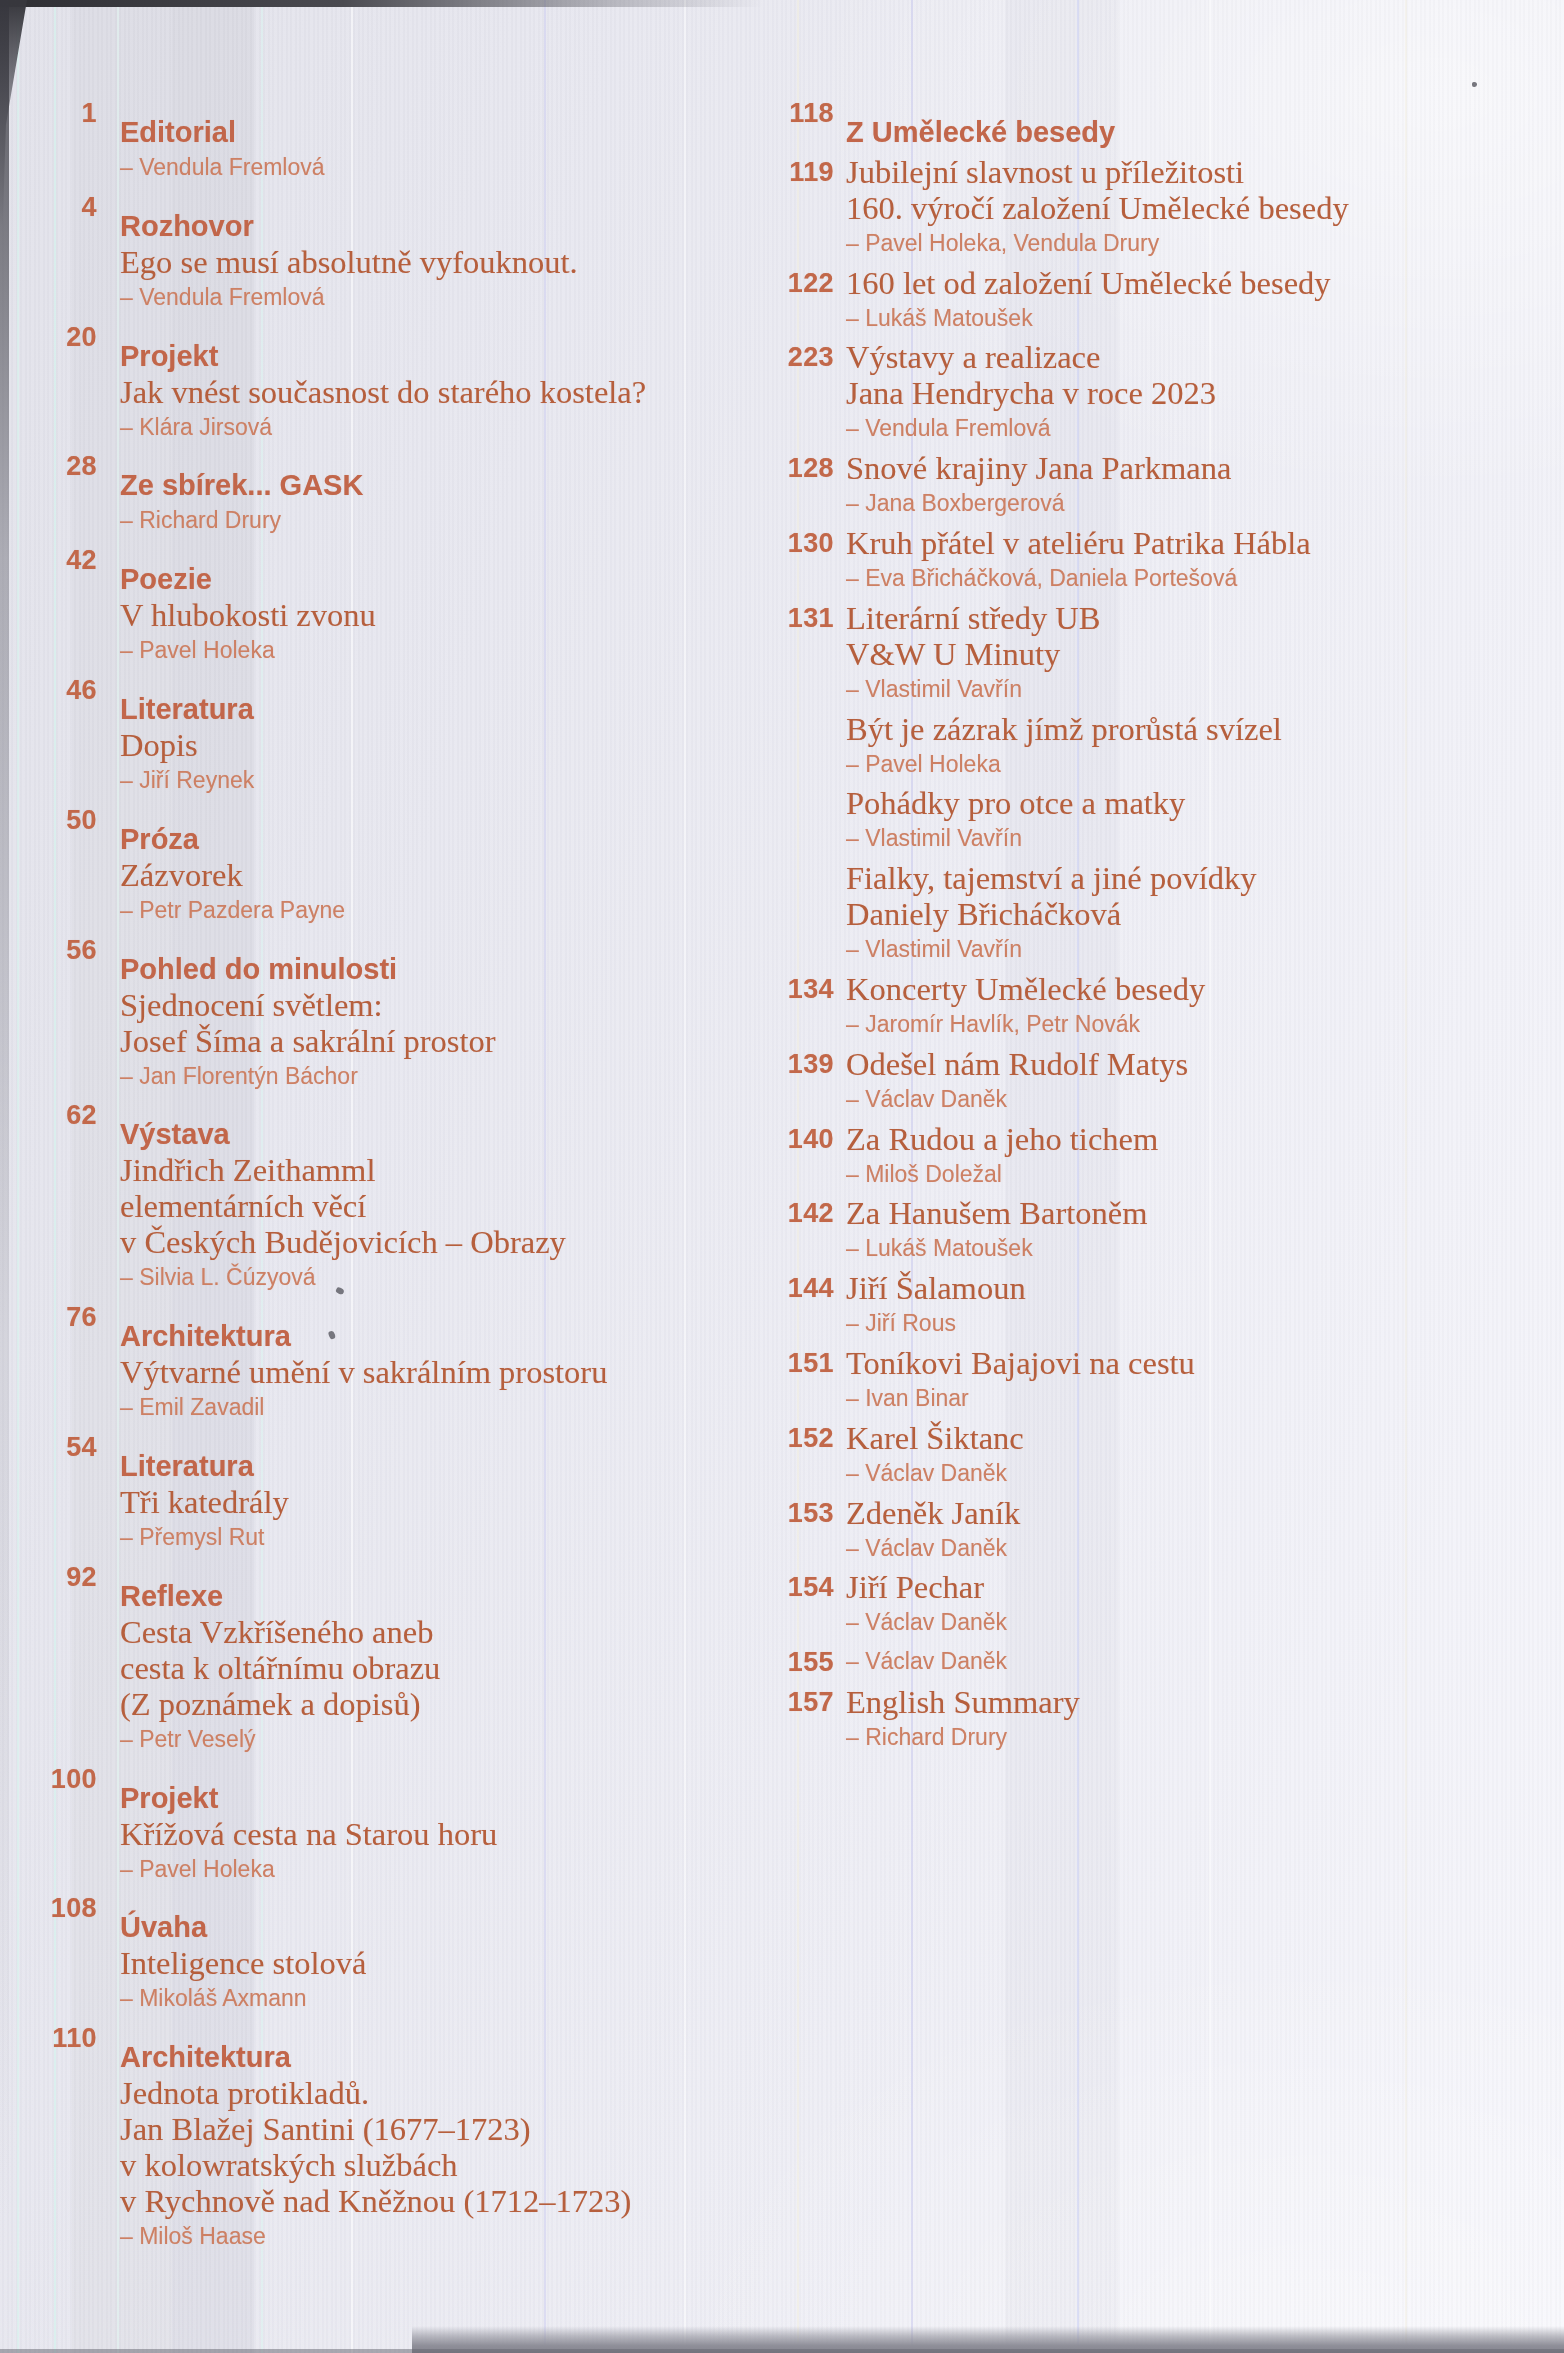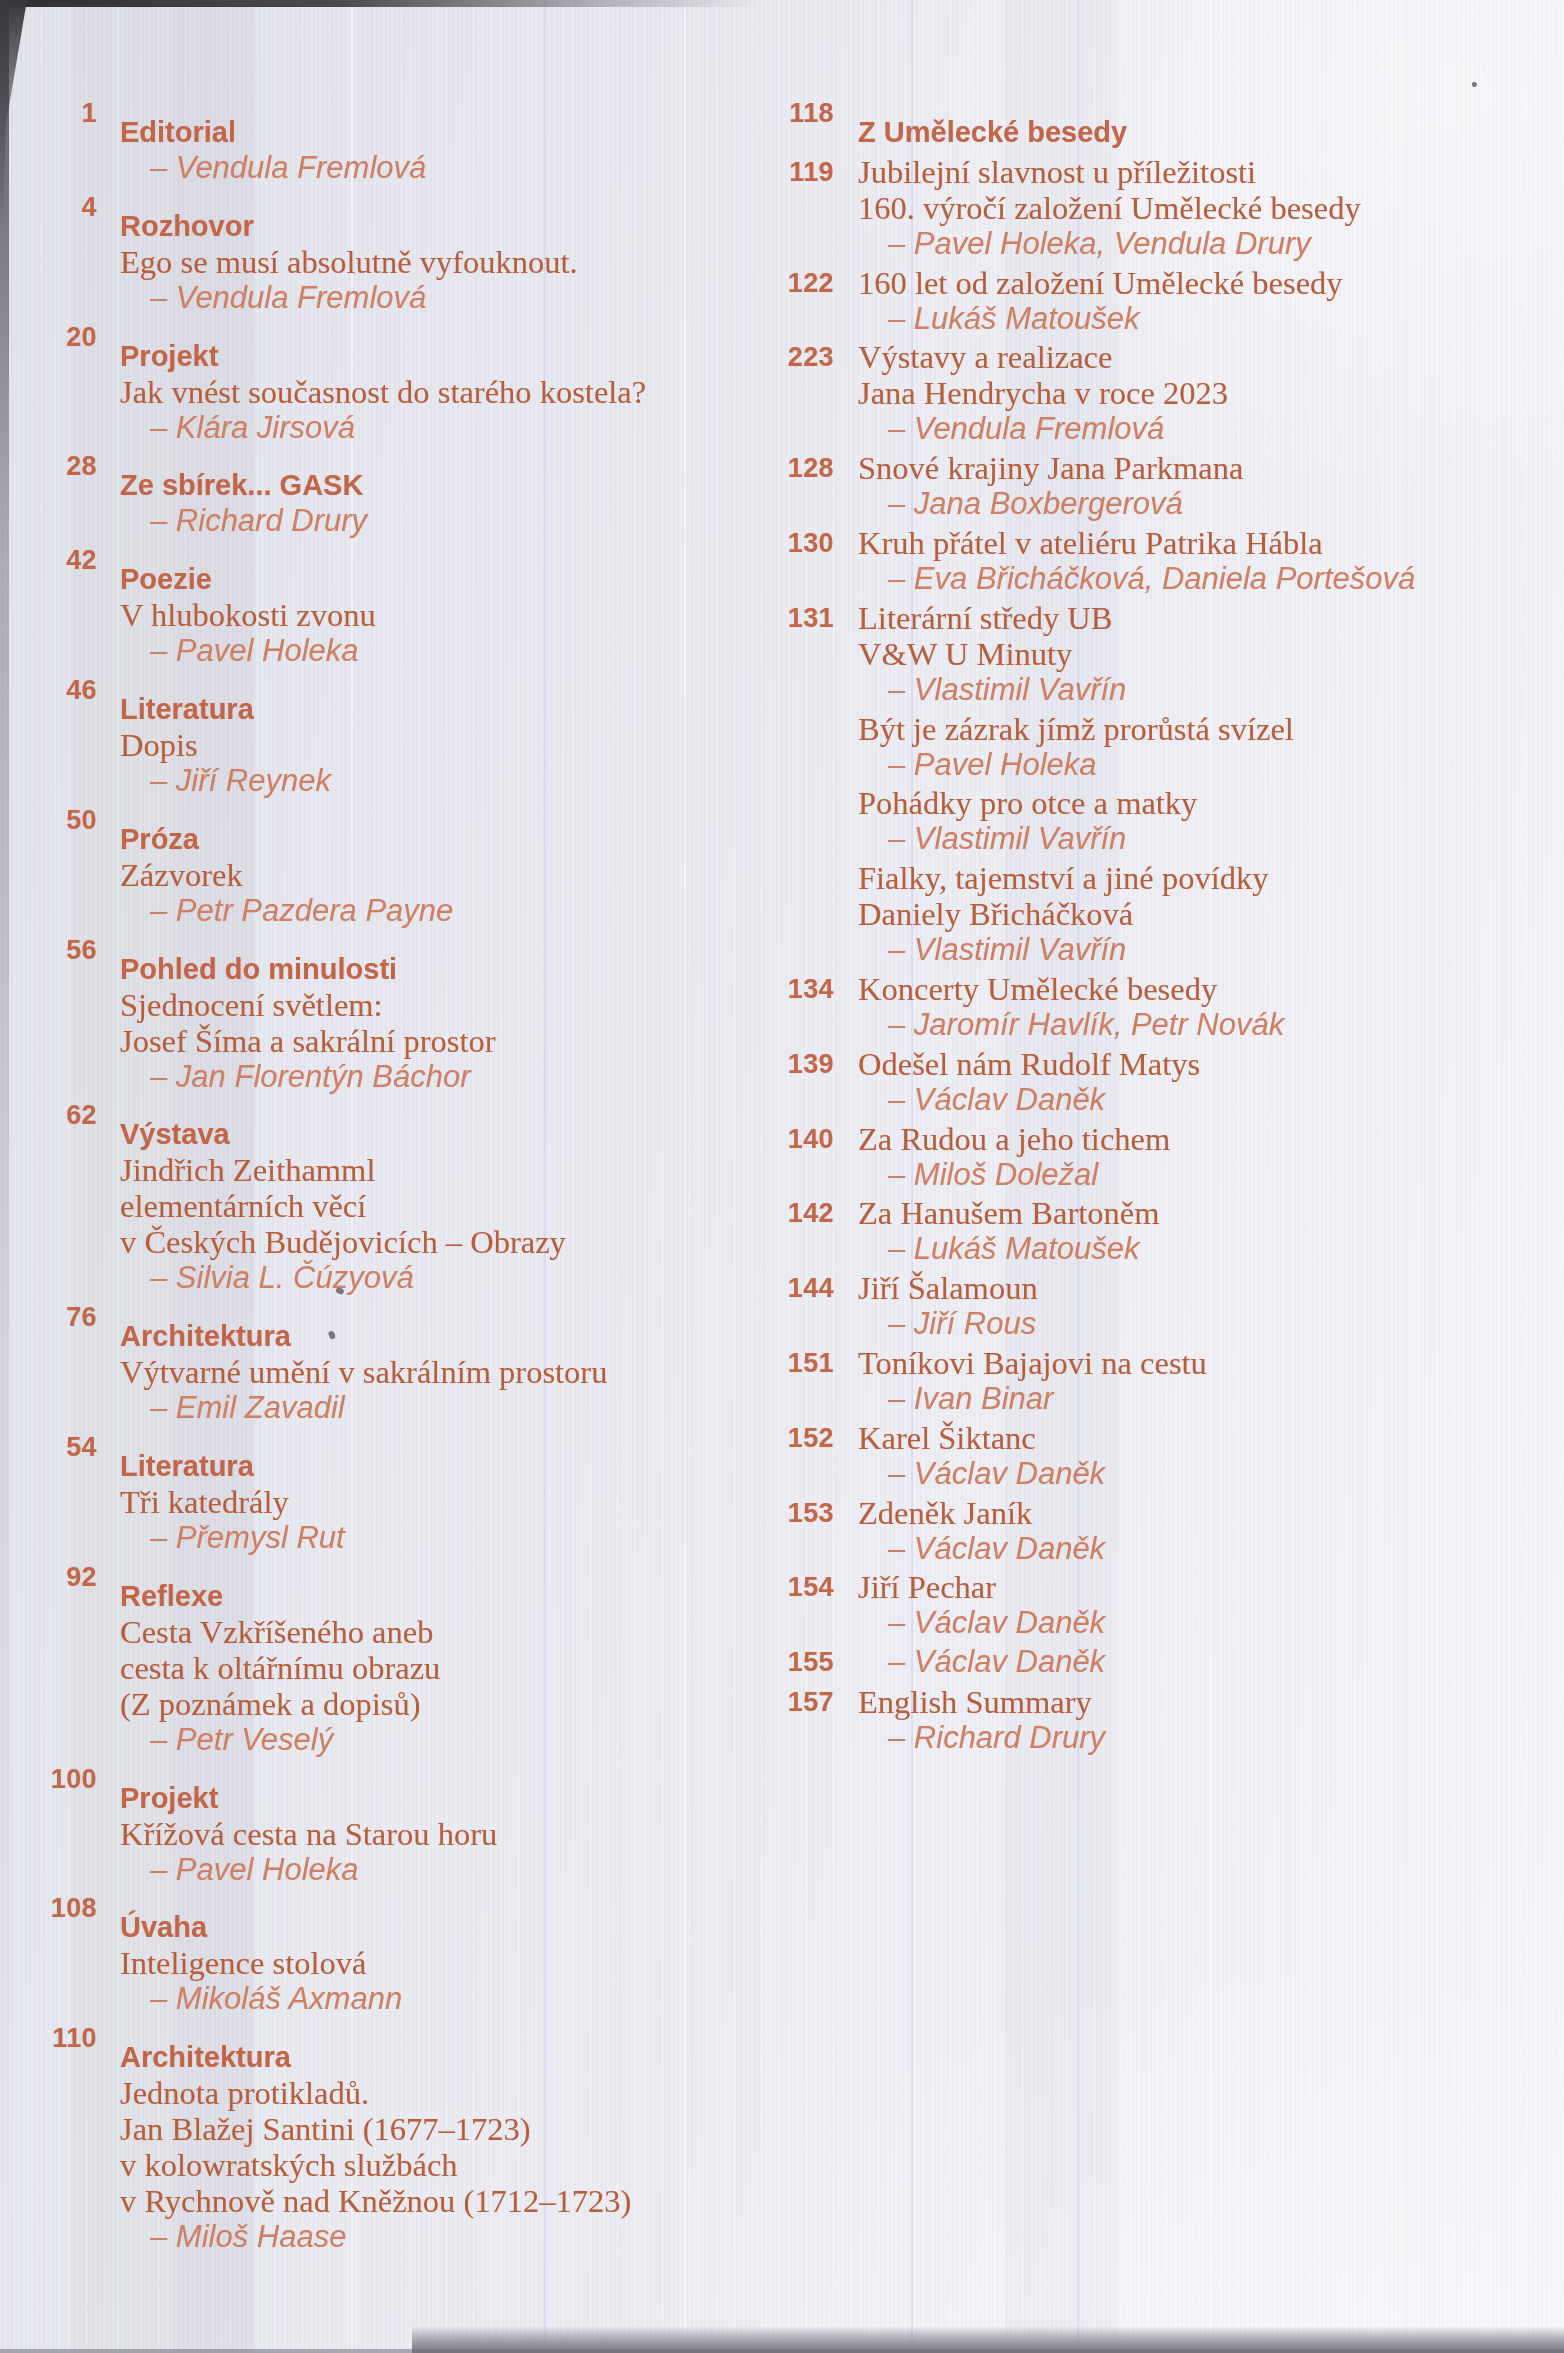--- a/index.html
+++ b/index.html
@@ -32,39 +32,38 @@
     background:linear-gradient(to bottom,rgba(150,150,160,0) 0%,rgba(142,142,152,.55) 35%,#8f8f99 70%,#83838d 100%);}
   .edge-bottom-line{position:absolute;left:0;right:0;top:2349px;height:4.5px;z-index:4;background:rgba(100,100,110,.5);}
   .speck{position:absolute;z-index:4;background:#76767e;border-radius:40% 60% 55% 45%;}
 
   
   .col{position:absolute;top:95px;z-index:5;}
   .col-left{left:0;width:765px;}
   .col-right{left:786px;width:778px;}
   .entry{display:grid;margin-bottom:3.8px;}
   .col-left .entry{grid-template-columns:97px 1fr;column-gap:23px;}
-  .col-right .entry{grid-template-columns:48px 1fr;column-gap:24px;}
+  .col-right .entry{grid-template-columns:48px 1fr;column-gap:12px;}
   .num{
     text-align:right;font-weight:bold;font-size:27px;line-height:36px;
     color:var(--c-number);letter-spacing:0.4px;
     text-shadow:0 0 0.8px rgba(195,105,70,.35);
   }
   .header{
     font-weight:bold;font-size:29px;line-height:36px;color:var(--c-header);
     text-shadow:0 0 0.8px rgba(195,105,70,.35);
     margin-top:19px;
   }
   .title{
     font-family:"Liberation Serif",serif;font-size:32.5px;line-height:36px;
     color:var(--c-title);text-shadow:0 0 0.8px rgba(185,95,60,.3);
   }
   .author{
-    font-size:31px;line-height:35px;color:var(--c-author);padding-left:30px;
+    font-size:23px;line-height:35px;color:var(--c-author);
     text-shadow:0 0 0.8px rgba(205,125,95,.3);
-    font-style:italic;
   }
 </style>
 </head>
 <body>
 
 <div class="page">
 
   <div class="band" style="left:72px;width:100px;background:rgba(110,110,125,.05);"></div>
   <div class="band" style="left:172px;width:82px;background:rgba(110,110,125,.08);"></div>
   <div class="band" style="left:1005px;width:113px;background:rgba(110,110,125,.04);"></div>

